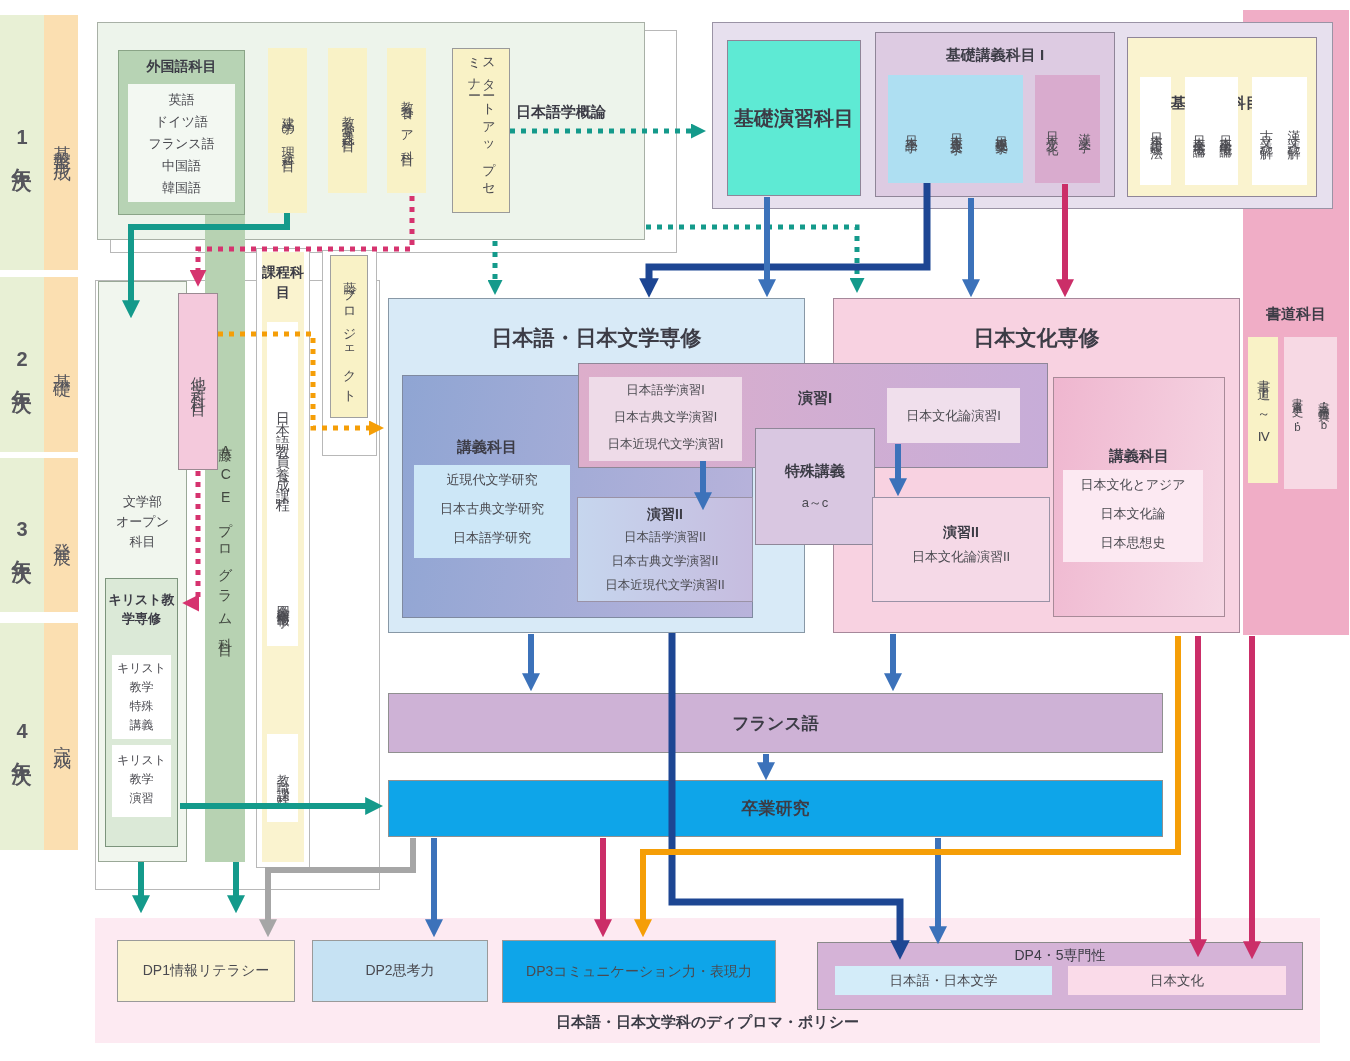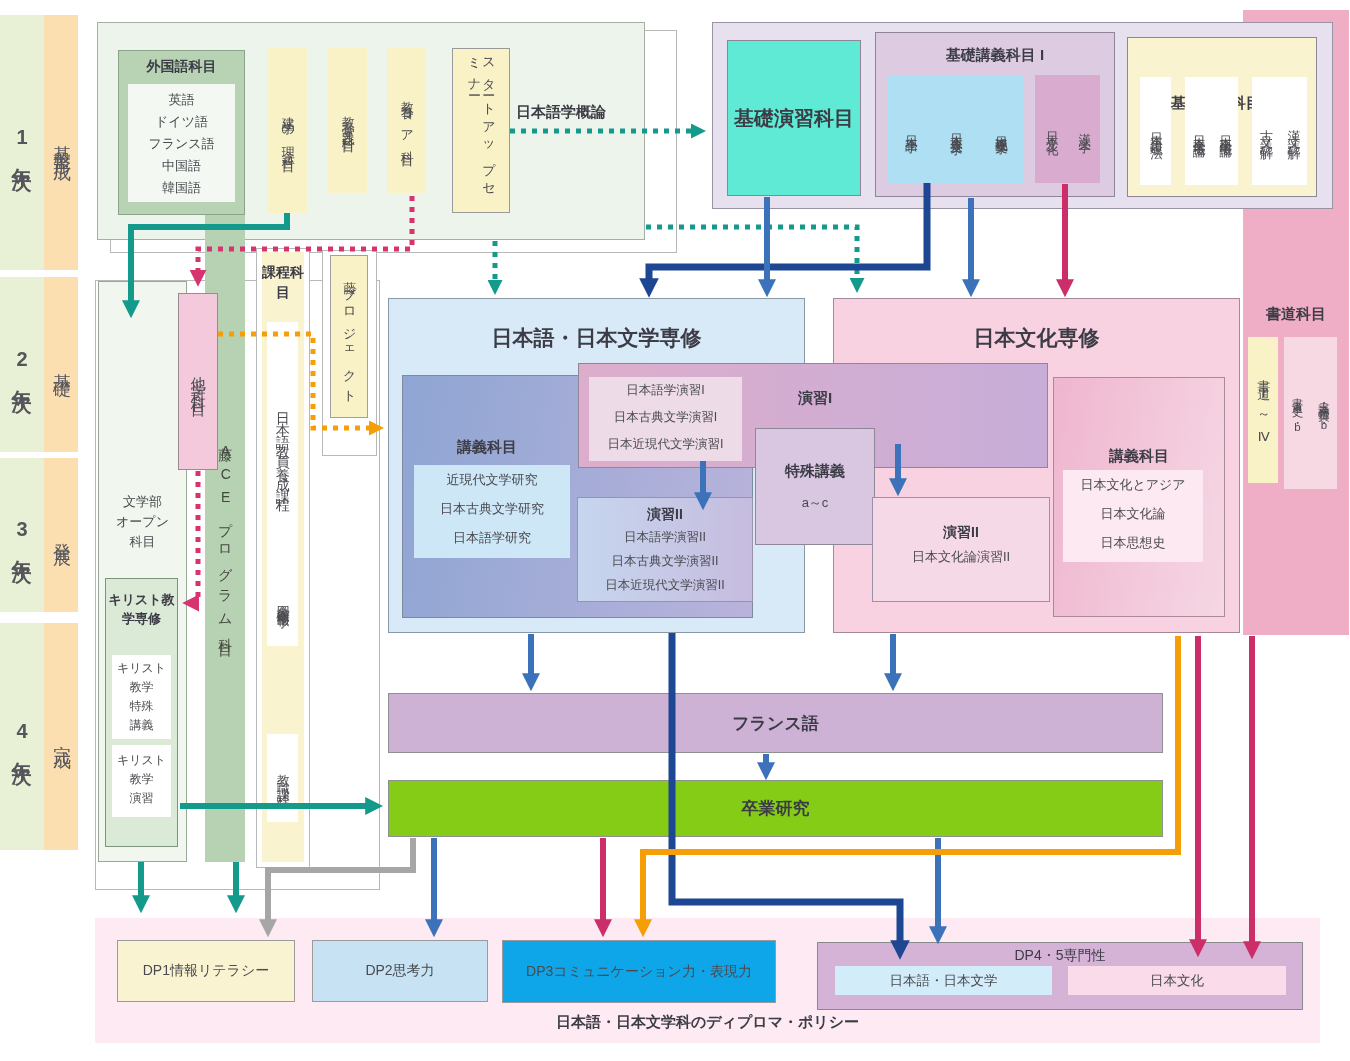--- a/index.html
+++ b/index.html
@@ -184,20 +184,21 @@
     <div>日本語学研究</div>
   </div>
 
   <div class="abs" style="left:578px;top:363px;width:470px;height:105px;background:linear-gradient(to right,#ddaecb,#c7add8);border:1px solid #8f8798;box-sizing:border-box;"></div>
   <div class="abs ctr" style="left:589px;top:377px;width:153px;height:84px;background:#eedbe8;font-size:12.5px;line-height:27px;">
     <div>日本語学演習I</div>
     <div>日本古典文学演習I</div>
     <div>日本近現代文学演習I</div>
   </div>
   <div class="abs ctr ttl" style="left:780px;top:389px;width:70px;font-size:15px;">演習I</div>
+  <div class="abs flexc" style="left:887px;top:388px;width:133px;height:55px;background:#f0dfec;font-size:13px;">日本文化論演習I</div>
 
   <div class="abs flexcol" style="left:755px;top:428px;width:120px;height:117px;background:#d9c7e1;border:1px solid #8f8798;box-sizing:border-box;">
     <div class="ttl" style="font-size:15px;">特殊講義</div>
     <div style="font-size:13px;margin-top:13px;">a～c</div>
   </div>
 
   <div class="abs ctr" style="left:577px;top:497px;width:176px;height:105px;background:linear-gradient(to right,#c6d6ee,#c6bcdf);border:1px solid #9a92a6;box-sizing:border-box;padding-top:5px;">
     <div class="ttl" style="font-size:14px;line-height:22px;">演習II</div>
     <div style="font-size:12.5px;line-height:24px;">日本語学演習II</div>
     <div style="font-size:12.5px;line-height:24px;">日本古典文学演習II</div>
@@ -211,21 +212,21 @@
 
   <div class="abs" style="left:1053px;top:377px;width:172px;height:240px;background:linear-gradient(100deg,#efb6cf,#f6d7e4);border:1px solid #a88a98;box-sizing:border-box;"></div>
   <div class="abs ctr ttl" style="left:1053px;top:447px;width:172px;font-size:15px;">講義科目</div>
   <div class="abs ctr" style="left:1063px;top:470px;width:140px;height:92px;background:#fce9f2;font-size:13px;line-height:29px;">
     <div>日本文化とアジア</div>
     <div>日本文化論</div>
     <div>日本思想史</div>
   </div>
 
   <div class="bx flexc ttl" style="left:388px;top:693px;width:775px;height:60px;background:#ceb2d6;border-color:#909090;font-size:17px;">フランス語</div>
-  <div class="bx flexc ttl" style="left:388px;top:780px;width:775px;height:57px;background:#84cc16;border-color:#909090;font-size:17px;">卒業研究</div>
+  <div class="bx flexc ttl" style="left:388px;top:780px;width:775px;height:57px;background:#0ea5e9;border-color:#909090;font-size:17px;">卒業研究</div>
 
   <div class="abs" style="left:95px;top:918px;width:1225px;height:125px;background:#fdeaf2;"></div>
   <div class="bx flexc" style="left:117px;top:940px;width:178px;height:62px;background:#faf3d2;font-size:14px;">DP1情報リテラシー</div>
   <div class="bx flexc" style="left:312px;top:940px;width:176px;height:62px;background:#c6e2f3;font-size:14px;">DP2思考力</div>
   <div class="bx flexc" style="left:502px;top:940px;width:274px;height:63px;background:#0ea5e9;font-size:14px;">DP3コミュニケーション力・表現力</div>
   <div class="bx" style="left:817px;top:942px;width:486px;height:68px;background:#d5b3d7;border-color:#8a8a8a;"></div>
   <div class="abs ctr" style="left:817px;top:947px;width:486px;font-size:14px;color:#3c3c46;">DP4・5専門性</div>
   <div class="abs flexc" style="left:835px;top:966px;width:217px;height:29px;background:#d3ecf9;font-size:13.5px;">日本語・日本文学</div>
   <div class="abs flexc" style="left:1068px;top:966px;width:218px;height:29px;background:#fadbe9;font-size:13.5px;">日本文化</div>
   <div class="abs ctr ttl" style="left:95px;top:1013px;width:1225px;font-size:15px;">日本語・日本文学科のディプロマ・ポリシー</div>

